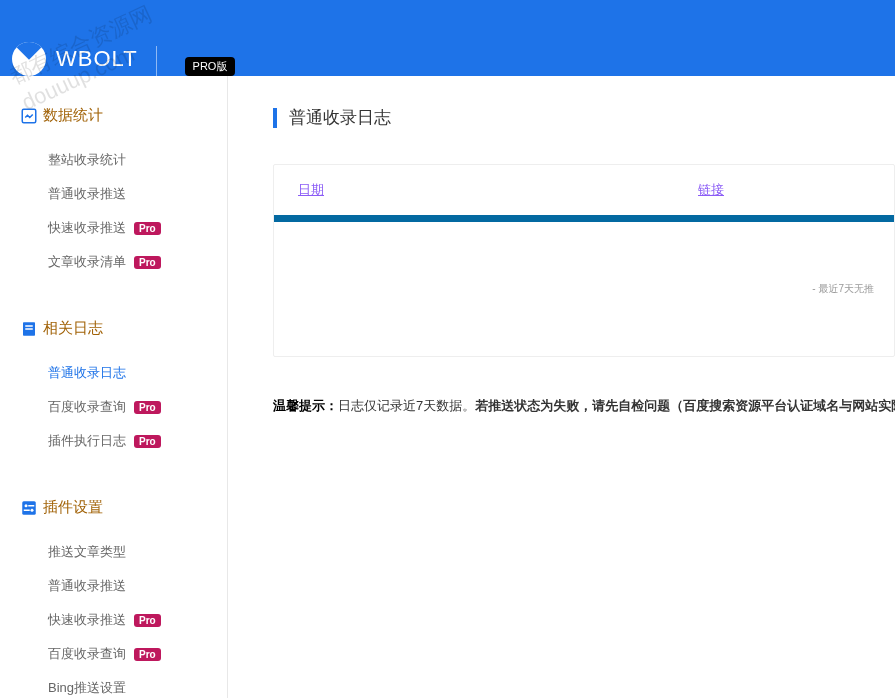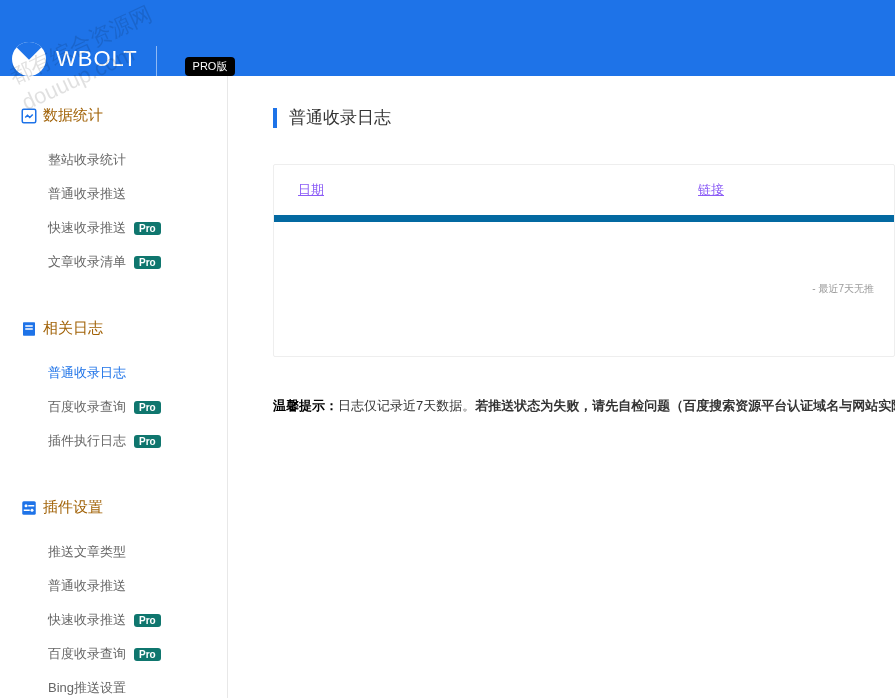--- a/index.html
+++ b/index.html
@@ -113,21 +113,21 @@
       color: #666;
       cursor: pointer;
       display: flex;
       align-items: center;
       gap: 8px;
     }
     .nav-item.active {
       color: #1e73e8;
     }
     .pro-badge {
-      background: #0f766e;
+      background: #be185d;
       color: #fff;
       font-size: 10px;
       padding: 1px 5px;
       border-radius: 3px;
       font-weight: 600;
     }
     .main {
       flex: 1;
       padding: 30px 0 30px 45px;
       overflow: hidden;

